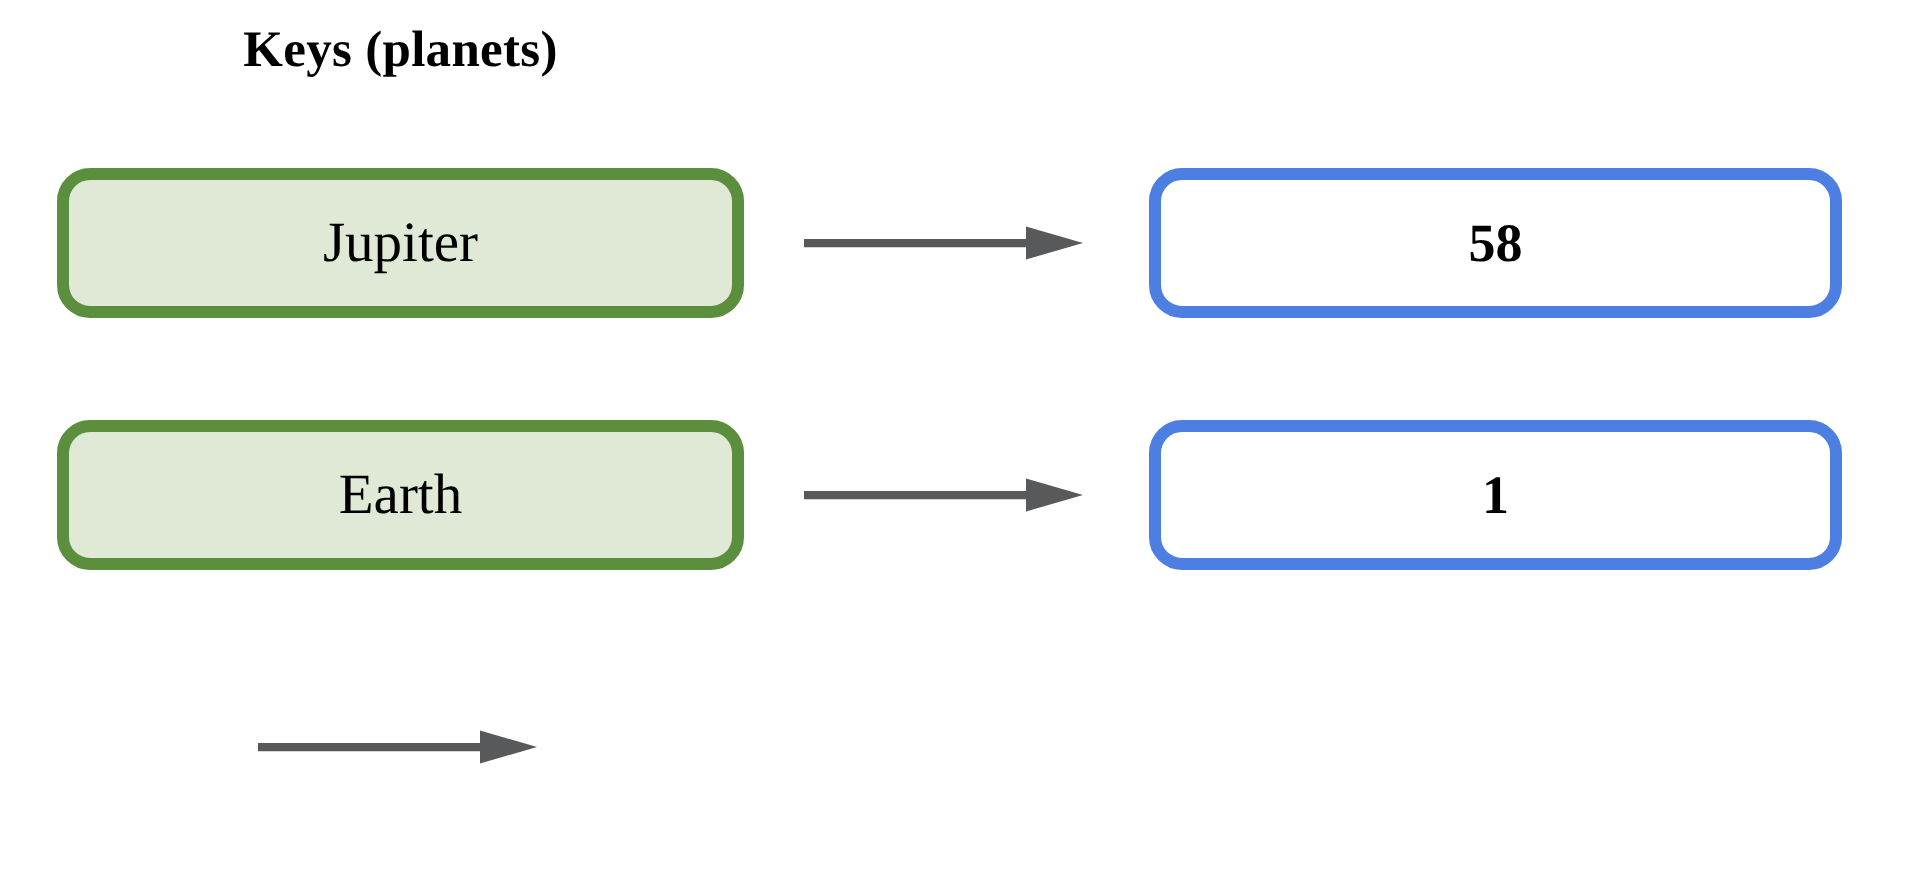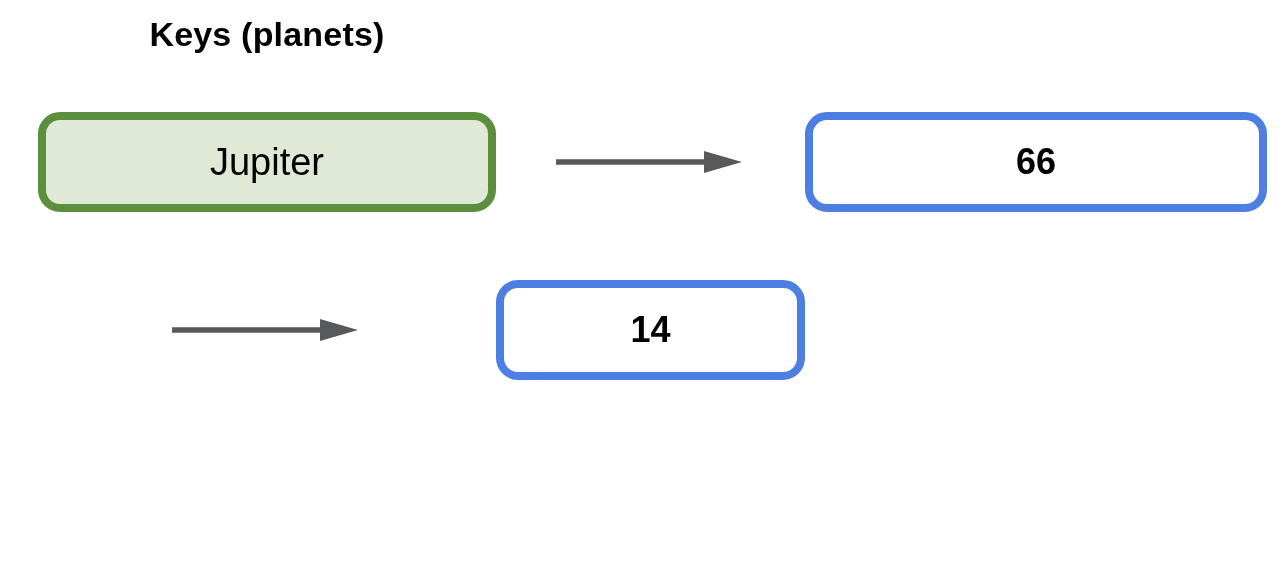--- a/index.html
+++ b/index.html
@@ -13,21 +13,22 @@
   }
   * { box-sizing: border-box; margin: 0; padding: 0; }
   html, body {
     width: 1288px; height: 586px;
     background: var(--bg);
     font-family: "Liberation Sans", "DejaVu Sans", sans-serif;
     overflow: hidden;
   }
   .canvas {
     width: 1288px; height: 480px;
-    padding: 12px 21px 0 38px;
+    padding: 12px 60px 0 38px;
+    font-family: Liberation Serif, serif;
   }
   .grid-row {
     display: grid;
     grid-template-columns: 458px 1fr 462px;
     align-items: center;
   }
   .headers { height: 58px; margin-bottom: 42px; align-items: start; }
   .col-header {
     text-align: center;
     font-size: 34px;
@@ -85,30 +86,41 @@
     <div class="box key-box">
       <span class="key-label">Jupiter</span>
     </div>
     <div class="arrow-cell">
       <svg width="190" height="26" viewBox="0 0 190 26" aria-hidden="true">
         <line x1="0" y1="13" x2="150" y2="13" stroke="currentColor" stroke-width="5.5"></line>
         <polygon points="148,2 186,13 148,24" fill="currentColor"></polygon>
       </svg>
     </div>
     <div class="box value-box">
-      <span class="value-label">66</span>
+      <span class="value-label">58</span>
     </div>
   </div>
 
+  <div class="grid-row row">
+    <div class="box key-box">
+      <span class="key-label">Earth</span>
+    </div>
+    <div class="arrow-cell">
+      <svg width="190" height="26" viewBox="0 0 190 26" aria-hidden="true">
+        <line x1="0" y1="13" x2="150" y2="13" stroke="currentColor" stroke-width="5.5"></line>
+        <polygon points="148,2 186,13 148,24" fill="currentColor"></polygon>
+      </svg>
+    </div>
+    <div class="box value-box">
+      <span class="value-label">1</span>
+    </div>
+  </div>
 
   <div class="grid-row row">
     <div class="arrow-cell">
       <svg width="190" height="26" viewBox="0 0 190 26" aria-hidden="true">
         <line x1="0" y1="13" x2="150" y2="13" stroke="currentColor" stroke-width="5.5"></line>
         <polygon points="148,2 186,13 148,24" fill="currentColor"></polygon>
       </svg>
     </div>
-    <div class="box value-box">
-      <span class="value-label">14</span>
-    </div>
   </div>
 </div>
 </div>
 
 </body></html>

